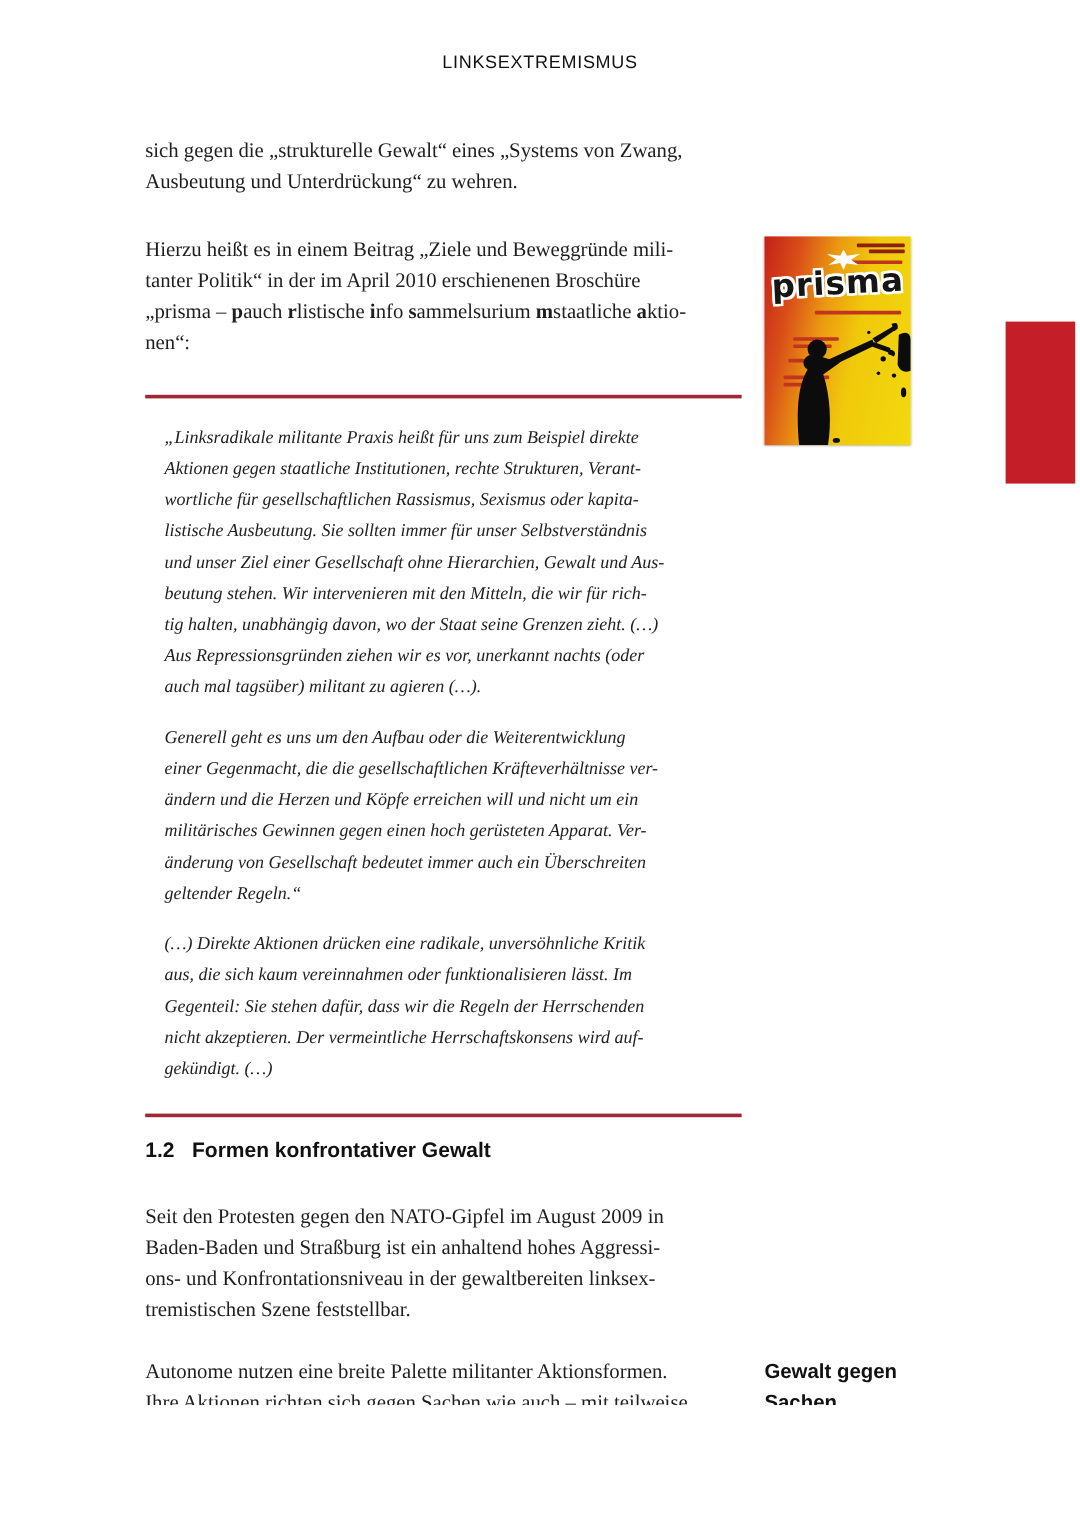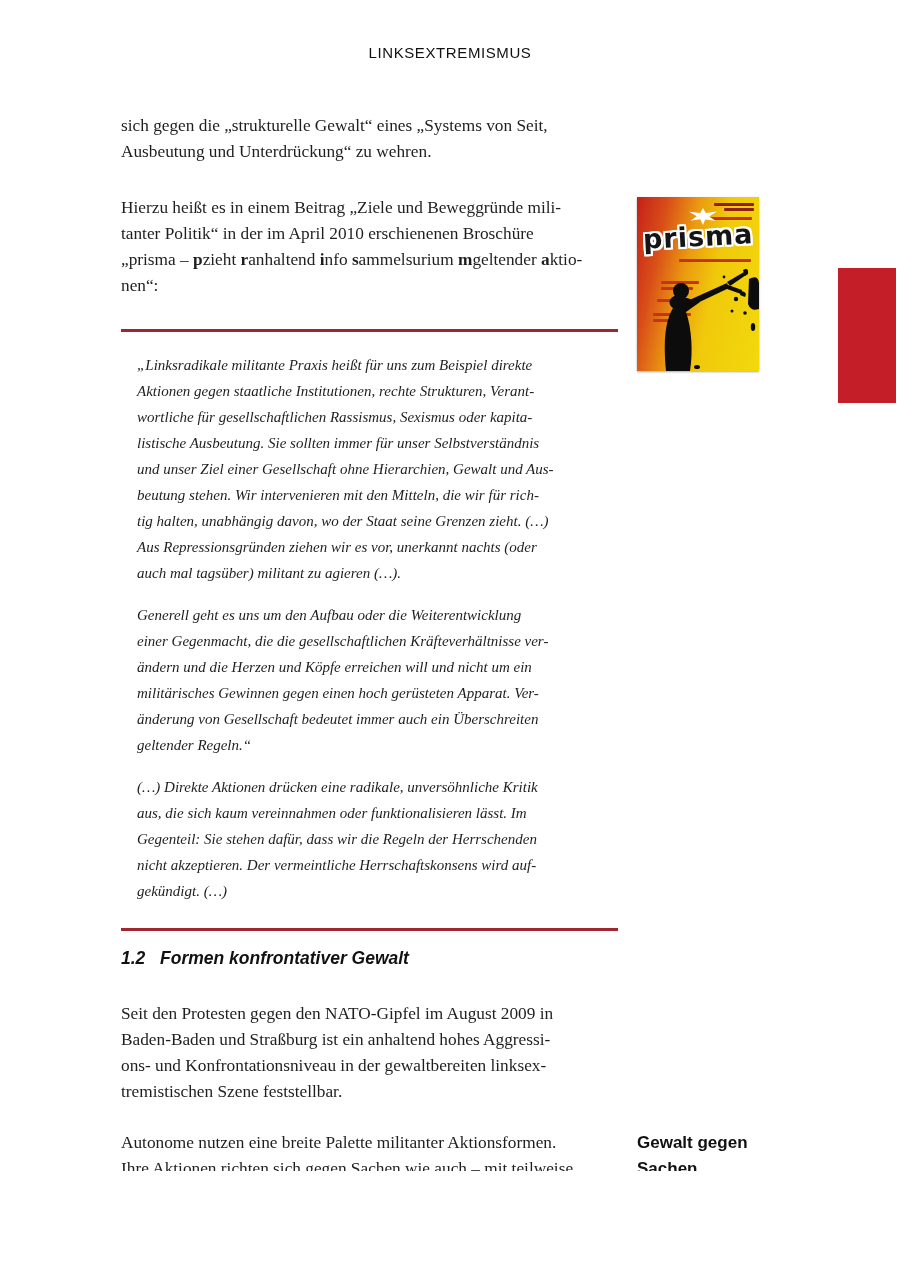--- a/index.html
+++ b/index.html
@@ -27,21 +27,21 @@
     position:absolute;left:121px;top:329px;width:497px;
     border-top:3px solid #A0272F;border-bottom:3px solid #A0272F;
     padding:4px 0 8px 0;
   }
   .quote-block p{
     margin:16px;font-style:italic;font-size:15px;line-height:26px;white-space:pre-line;
   }
   
   .section-heading{
     position:absolute;left:121px;top:948px;margin:0;
-    font-family:"Liberation Sans",sans-serif;font-size:17.5px;font-weight:bold;color:#111;font-style:italic;
+    font-family:"Liberation Sans",sans-serif;font-size:17.5px;font-weight:bold;color:#111;
   }
   .sec-num{display:inline-block;min-width:39px}
   
   .margin-note{
     position:absolute;left:637px;top:1130px;width:160px;
     font-family:"Liberation Sans",sans-serif;font-weight:bold;font-size:17px;
     line-height:26px;white-space:pre-line;color:#111;
   }
   
   .red-marker{
@@ -73,26 +73,26 @@
   .rline{position:absolute;height:2.5px;background:#c03420;border-radius:1px;}
   .ink-figure{position:absolute;left:0;bottom:0;width:122px;height:104px;}
 </style>
 </head>
 <body>
 
 <div class="page">
 
   <div class="running-head">LINKSEXTREMISMUS</div>
 
-  <p class="body-par par-1">sich gegen die „strukturelle Gewalt“ eines „Systems von Seit,
+  <p class="body-par par-1">sich gegen die „strukturelle Gewalt“ eines „Systems von Zwang,
 Ausbeutung und Unterdrückung“ zu wehren.</p>
 
   <p class="body-par par-2"><span>Hierzu heißt es in einem Beitrag „Ziele und Beweggründe mili-
 tanter Politik“ in der im April 2010 erschienenen Broschüre
-„prisma – </span><span class="seg-bold">p</span><span>zieht </span><span class="seg-bold">r</span><span>anhaltend </span><span class="seg-bold">i</span><span>nfo </span><span class="seg-bold">s</span><span>ammelsurium </span><span class="seg-bold">m</span><span>geltender </span><span class="seg-bold">a</span><span>ktio-
+„prisma – </span><span class="seg-bold">p</span><span>auch </span><span class="seg-bold">r</span><span>listische </span><span class="seg-bold">i</span><span>nfo </span><span class="seg-bold">s</span><span>ammelsurium </span><span class="seg-bold">m</span><span>staatliche </span><span class="seg-bold">a</span><span>ktio-
 nen“:</span></p>
 
   <div class="quote-block">
     <p>„Linksradikale militante Praxis heißt für uns zum Beispiel direkte
 Aktionen gegen staatliche Institutionen, rechte Strukturen, Verant-
 wortliche für gesellschaftlichen Rassismus, Sexismus oder kapita-
 listische Ausbeutung. Sie sollten immer für unser Selbstverständnis
 und unser Ziel einer Gesellschaft ohne Hierarchien, Gewalt und Aus-
 beutung stehen. Wir intervenieren mit den Mitteln, die wir für rich-
 tig halten, unabhängig davon, wo der Staat seine Grenzen zieht. (…)

